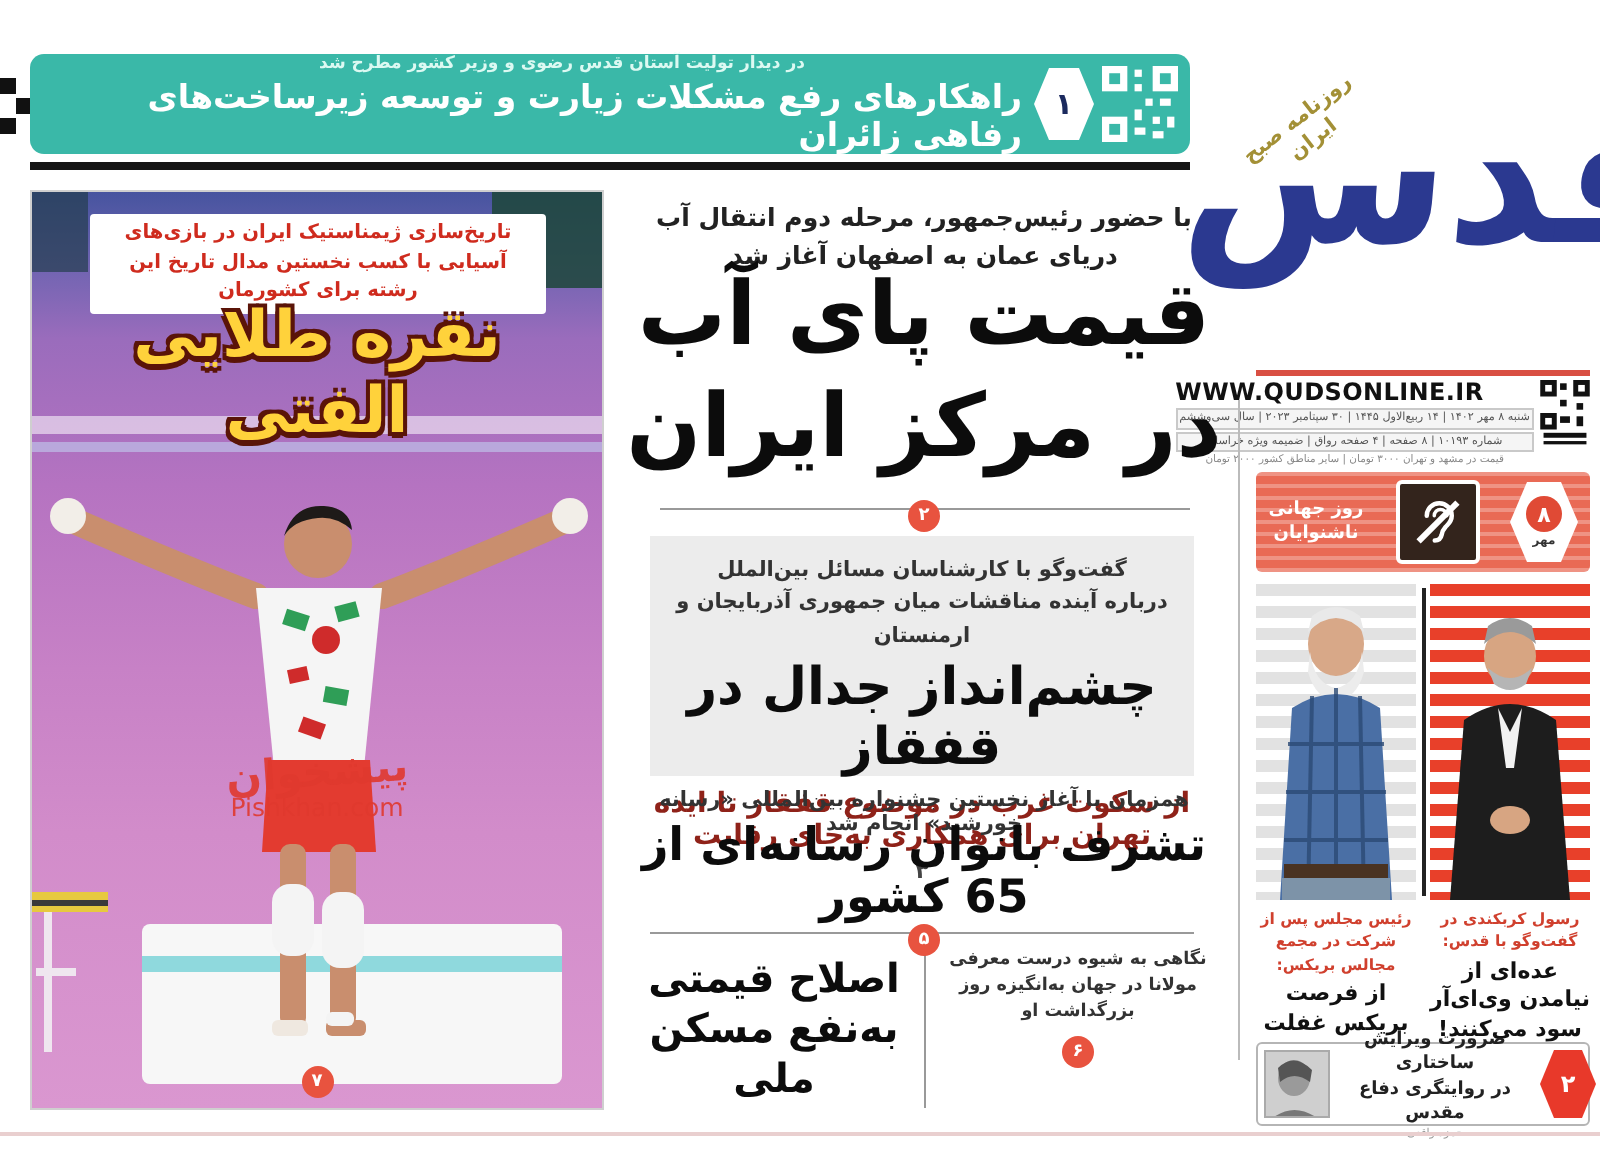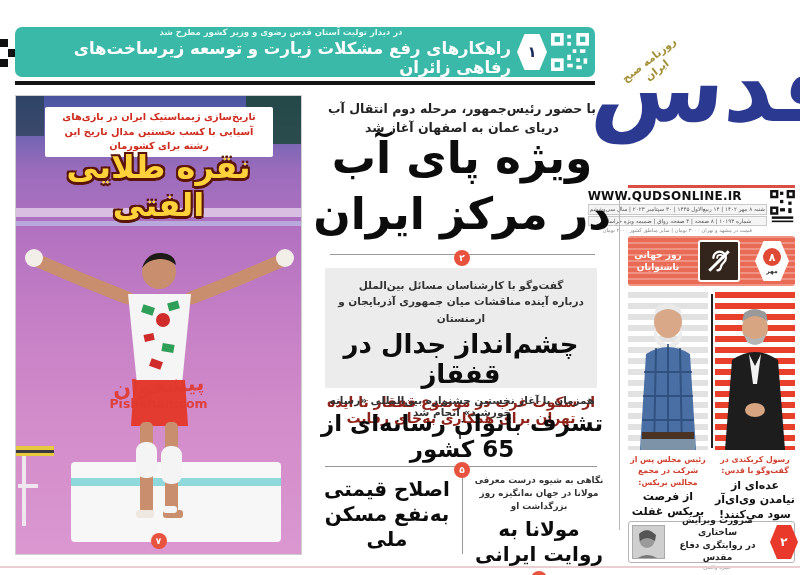--- a/index.html
+++ b/index.html
@@ -101,21 +101,21 @@
   .ph-corner-r{position:absolute;right:0;top:0;width:55px;height:48px;background:#1d463a;opacity:.85;}
   .ph-corner-l{position:absolute;left:0;top:0;width:28px;height:40px;background:#233d4e;opacity:.7;}
   .ph-band1{position:absolute;left:0;top:112px;width:100%;height:9px;background:rgba(255,255,255,.55);}
   .ph-band2{position:absolute;left:0;top:125px;width:100%;height:5px;background:rgba(200,235,255,.45);}
   .ph-kicker{position:absolute;left:29px;top:11px;width:228px;background:#fff;padding:3px 6px;
     font-size:9.8px;font-weight:bold;color:#cf2b1e;text-align:center;line-height:1.5;border-radius:2px;}
   .ph-head{position:absolute;left:0;top:52px;width:100%;text-align:center;font-size:32px;font-weight:900;color:#ffd23b;
     letter-spacing:-1px;text-shadow:-2px -2px 0 #5a1408,2px -2px 0 #5a1408,-2px 2px 0 #5a1408,2px 2px 0 #5a1408,0 3px 0 #5a1408;}
   .wm{position:absolute;left:0;top:278px;width:100%;text-align:center;opacity:.9;}
   .wm-fa{font-size:21px;font-weight:900;color:#e0392e;transform:rotate(-4deg);}
-  .wm-en{font-size:12.5px;font-weight:bold;color:#e0392e;margin-top:-2px;}
+  .wm-en{font-size:12.5px;font-weight:normal;color:#e0392e;margin-top:-2px;}
   .ph-badge{position:absolute;left:50%;bottom:5px;transform:translateX(-50%);}
 
   .bottom-rule{left:0;top:566px;width:800px;height:2px;background:#e9cfcf;}
 </style>
 </head>
 <body>
 
 <div class="page">
 
   <svg class="abs pixel-arrow" viewBox="0 0 18 28">
@@ -260,42 +260,41 @@
         <ellipse cx="16" cy="13" rx="8" ry="9" fill="#9a9a9a"></ellipse>
         <path d="M8 8q8-8 17 1l-1 6q-8-6-15 0z" fill="#555"></path>
         <path d="M4 34q12-10 25 0z" fill="#777"></path>
       </svg>
     </div>
   </div>
 
   <div class="abs v-rule"></div>
 
   <div class="abs mid lead-kicker">با حضور رئیس‌جمهور، مرحله دوم انتقال آب دریای عمان به اصفهان آغاز شد</div>
-  <div class="abs mid lead-h lead-h1">ویژه پای آب</div>
+  <div class="abs mid lead-h lead-h1">قیمت پای آب</div>
   <div class="abs mid lead-h lead-h2">در مرکز ایران</div>
   <div class="abs rule rule1"></div>
   <div class="abs badge rule-badge" style="left:454px;top:246px;">۲</div>
 
   <div class="abs mid graybox">
     <div class="gb-kicker">گفت‌وگو با کارشناسان مسائل بین‌الملل</div>
     <div class="gb-kicker">درباره آینده مناقشات میان جمهوری آذربایجان و ارمنستان</div>
     <div class="gb-head">چشم‌انداز جدال در قفقاز</div>
     <div class="gb-sub">از سکوت غرب در موضوع قفقاز تا ایده تهران برای همکاری به‌جای رقابت</div>
     <div class="gb-badge">۳</div>
   </div>
 
   <div class="abs mid media-kicker">همزمان با آغاز نخستین جشنواره بین‌المللی «رسانه خورشید» انجام شد</div>
   <div class="abs mid media-h media-h1">تشرف بانوان رسانه‌ای از 65 کشور</div>
   <div class="abs rule rule2"></div>
   <div class="abs badge rule-badge" style="left:454px;top:458px;">۵</div>
 
   <div class="abs colrule"></div>
   <div class="abs mid bcol bcol-r">
     <div class="bcol-kicker">نگاهی به شیوه درست معرفی مولانا در جهان به‌انگیزه روز بزرگداشت او</div>
-    <div class="bcol-head">مولانا به روایت ایرانی</div>
     <div class="badge">۶</div>
   </div>
   <div class="abs mid bcol bcol-l">
     <div class="bcol-head">اصلاح قیمتی به‌نفع مسکن ملی</div>
 
   </div>
 
   <div class="abs photo">
     <div class="ph-corner-l"></div>
     <div class="ph-corner-r"></div>

